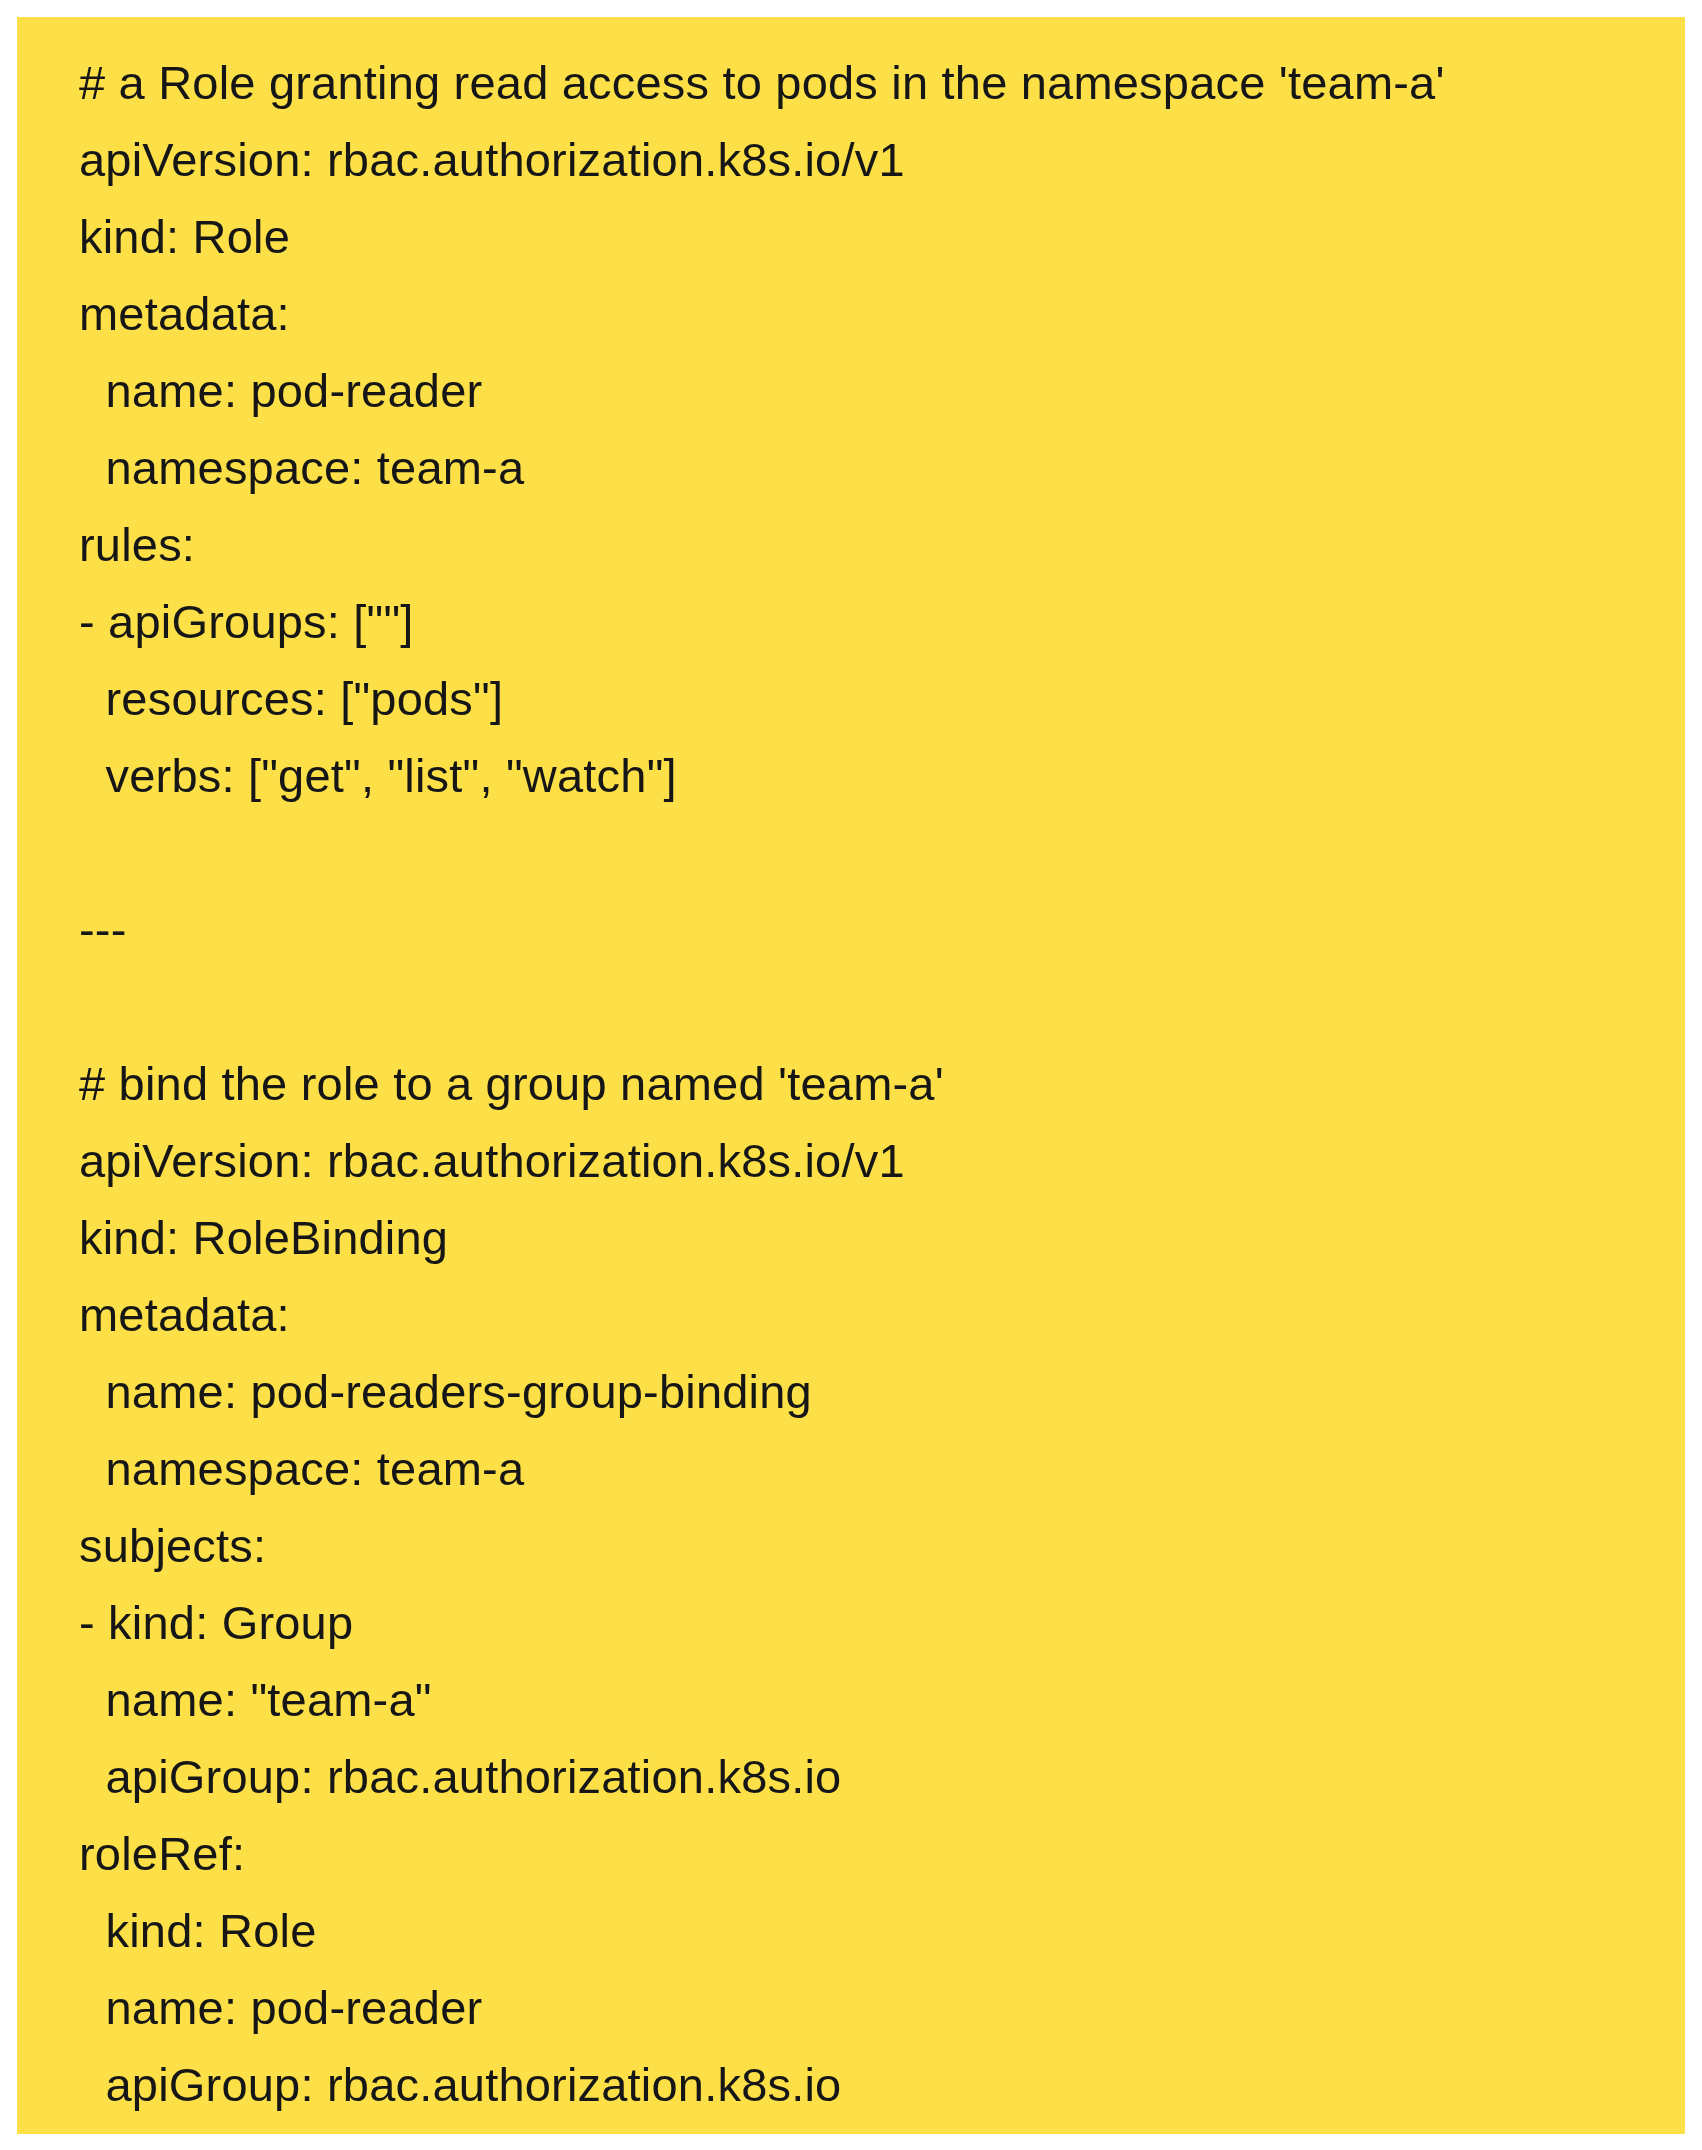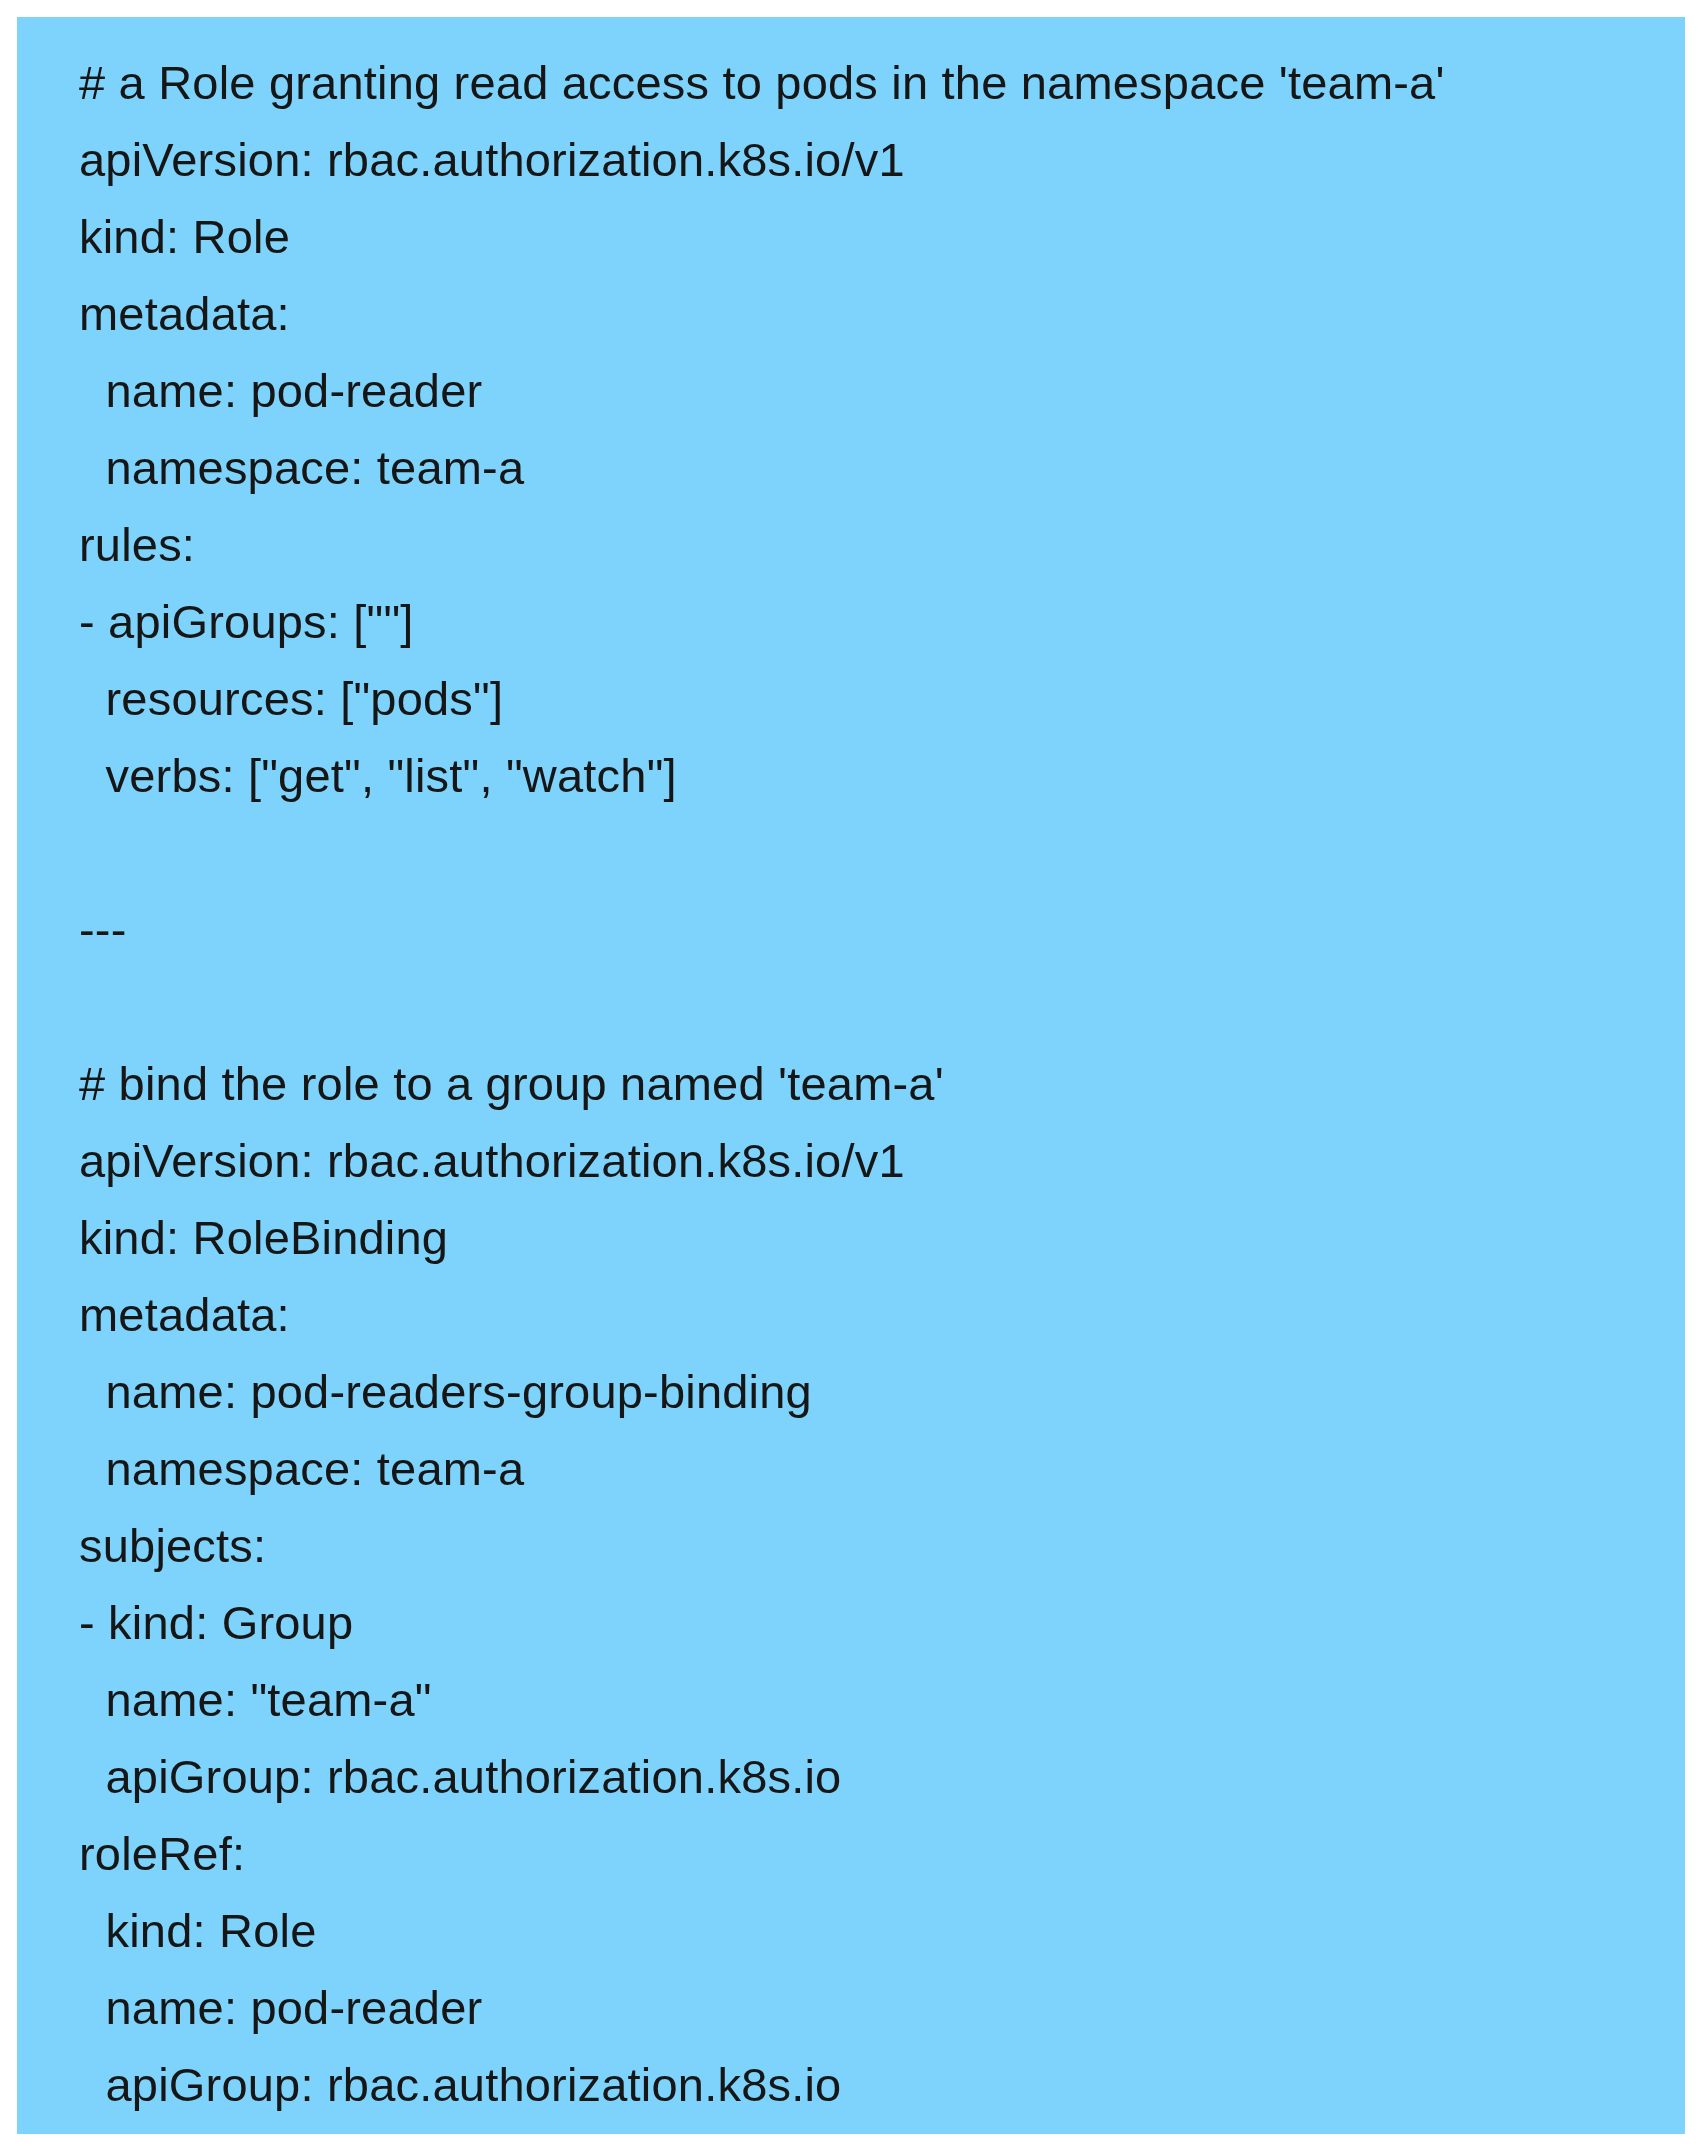--- a/index.html
+++ b/index.html
@@ -37,17 +37,17 @@
   }
   .code-line {
     min-height: 77px;
     white-space: pre;
   }
 </style>
 </head>
 <body>
 
 <div class="page" style="background: rgb(255, 255, 255);">
-  <div class="code-panel" style="background: #7dd3fc;">
+  <div class="code-panel" style="background: #fde047;">
     <div class="code-block" style="color: rgb(22, 22, 22);"><div class="code-line"># a Role granting read access to pods in the namespace 'team-a'</div><div class="code-line">apiVersion: rbac.authorization.k8s.io/v1</div><div class="code-line">kind: Role</div><div class="code-line">metadata:</div><div class="code-line">  name: pod-reader</div><div class="code-line">  namespace: team-a</div><div class="code-line">rules:</div><div class="code-line">- apiGroups: [""]</div><div class="code-line">  resources: ["pods"]</div><div class="code-line">  verbs: ["get", "list", "watch"]</div><div class="code-line"></div><div class="code-line">---</div><div class="code-line"></div><div class="code-line"># bind the role to a group named 'team-a'</div><div class="code-line">apiVersion: rbac.authorization.k8s.io/v1</div><div class="code-line">kind: RoleBinding</div><div class="code-line">metadata:</div><div class="code-line">  name: pod-readers-group-binding</div><div class="code-line">  namespace: team-a</div><div class="code-line">subjects:</div><div class="code-line">- kind: Group</div><div class="code-line">  name: "team-a"</div><div class="code-line">  apiGroup: rbac.authorization.k8s.io</div><div class="code-line">roleRef:</div><div class="code-line">  kind: Role</div><div class="code-line">  name: pod-reader</div><div class="code-line">  apiGroup: rbac.authorization.k8s.io</div></div>
   </div>
 </div>
 
 
 </body></html>

